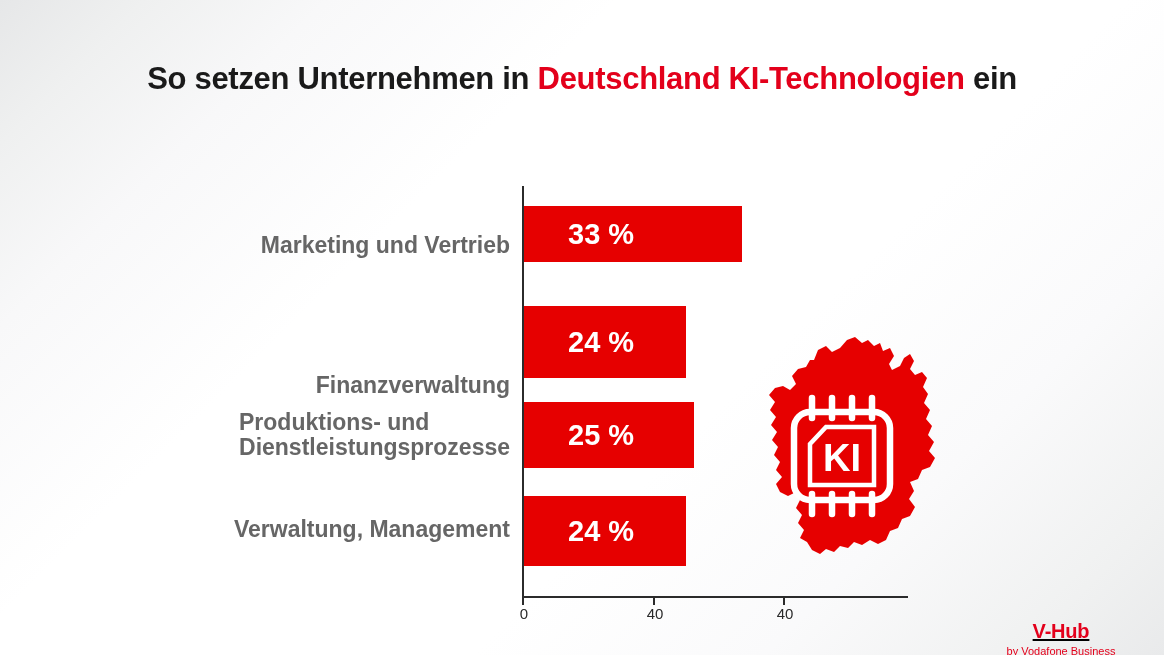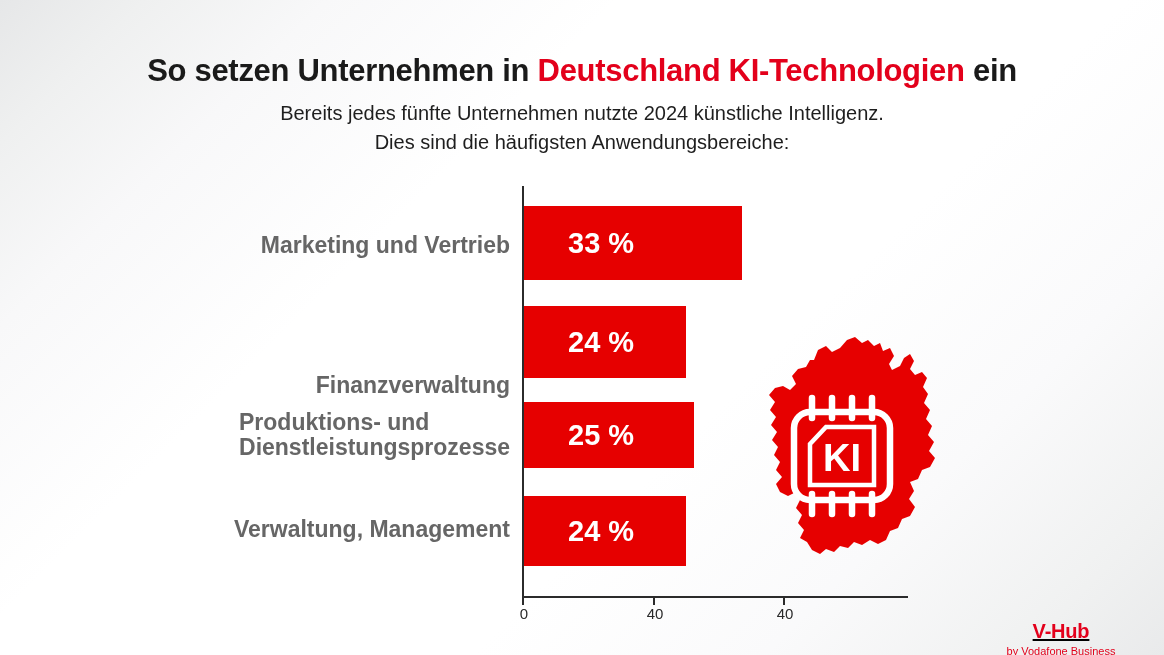--- a/index.html
+++ b/index.html
@@ -28,21 +28,21 @@
         #fafafb 78%,
         #f0f1f1 92%,
         #e9eaeb 100%);
     overflow: hidden;
   }
 
   
   #headline {
     position: absolute;
     left: 0;
-    top: 32px;
+    top: 40px;
     width: 1164px;
     text-align: center;
     font-size: 31px;
     font-weight: 700;
     letter-spacing: -0.3px;
     color: #1a1a1a;
     white-space: nowrap;
   }
   #headline .hl-red { color: #e3001b; }
 
@@ -172,41 +172,37 @@
     line-height: 17px;
   }
 </style>
 </head>
 <body>
 
 <div id="canvas">
 
   <h1 id="headline"><span>So setzen Unternehmen in </span><span class="hl-red">Deutschland KI-Technologien</span><span> ein</span></h1>
 
-  <div id="subtitle">
-    <div>Bereits jedes fünfte Unternehmen nutzte 2024 künstliche Intelligenz.</div>
-    <div>Dies sind die häufigsten Anwendungsbereiche:</div>
-  </div>
 
   <div id="chart">
 
     <div class="axis-y"></div>
     <div class="axis-x"></div>
 
     <div class="tick" style="left:522px;"></div>
     <div class="tick" style="left:653px;"></div>
     <div class="tick" style="left:783px;"></div>
 
     <div class="tick-label" style="left:524px;">0</div>
     <div class="tick-label" style="left:655px;">40</div>
     <div class="tick-label" style="left:785px;">40</div>
 
     <div class="bar-row">
       <div class="bar-label" style="top:233px;">Marketing und Vertrieb</div>
-      <div class="bar" style="top:206px; height:74px; width:218px;">
+      <div class="bar" style="top:206px; height:56px; width:218px;">
         <span class="bar-value">33 %</span>
       </div>
     </div>
 
     <div class="bar-row">
       <div class="bar-label" style="top:330px;margin-top:43px;">Finanzverwaltung</div>
       <div class="bar" style="top:306px; height:72px; width:162px;">
         <span class="bar-value">24 %</span>
       </div>
     </div>

